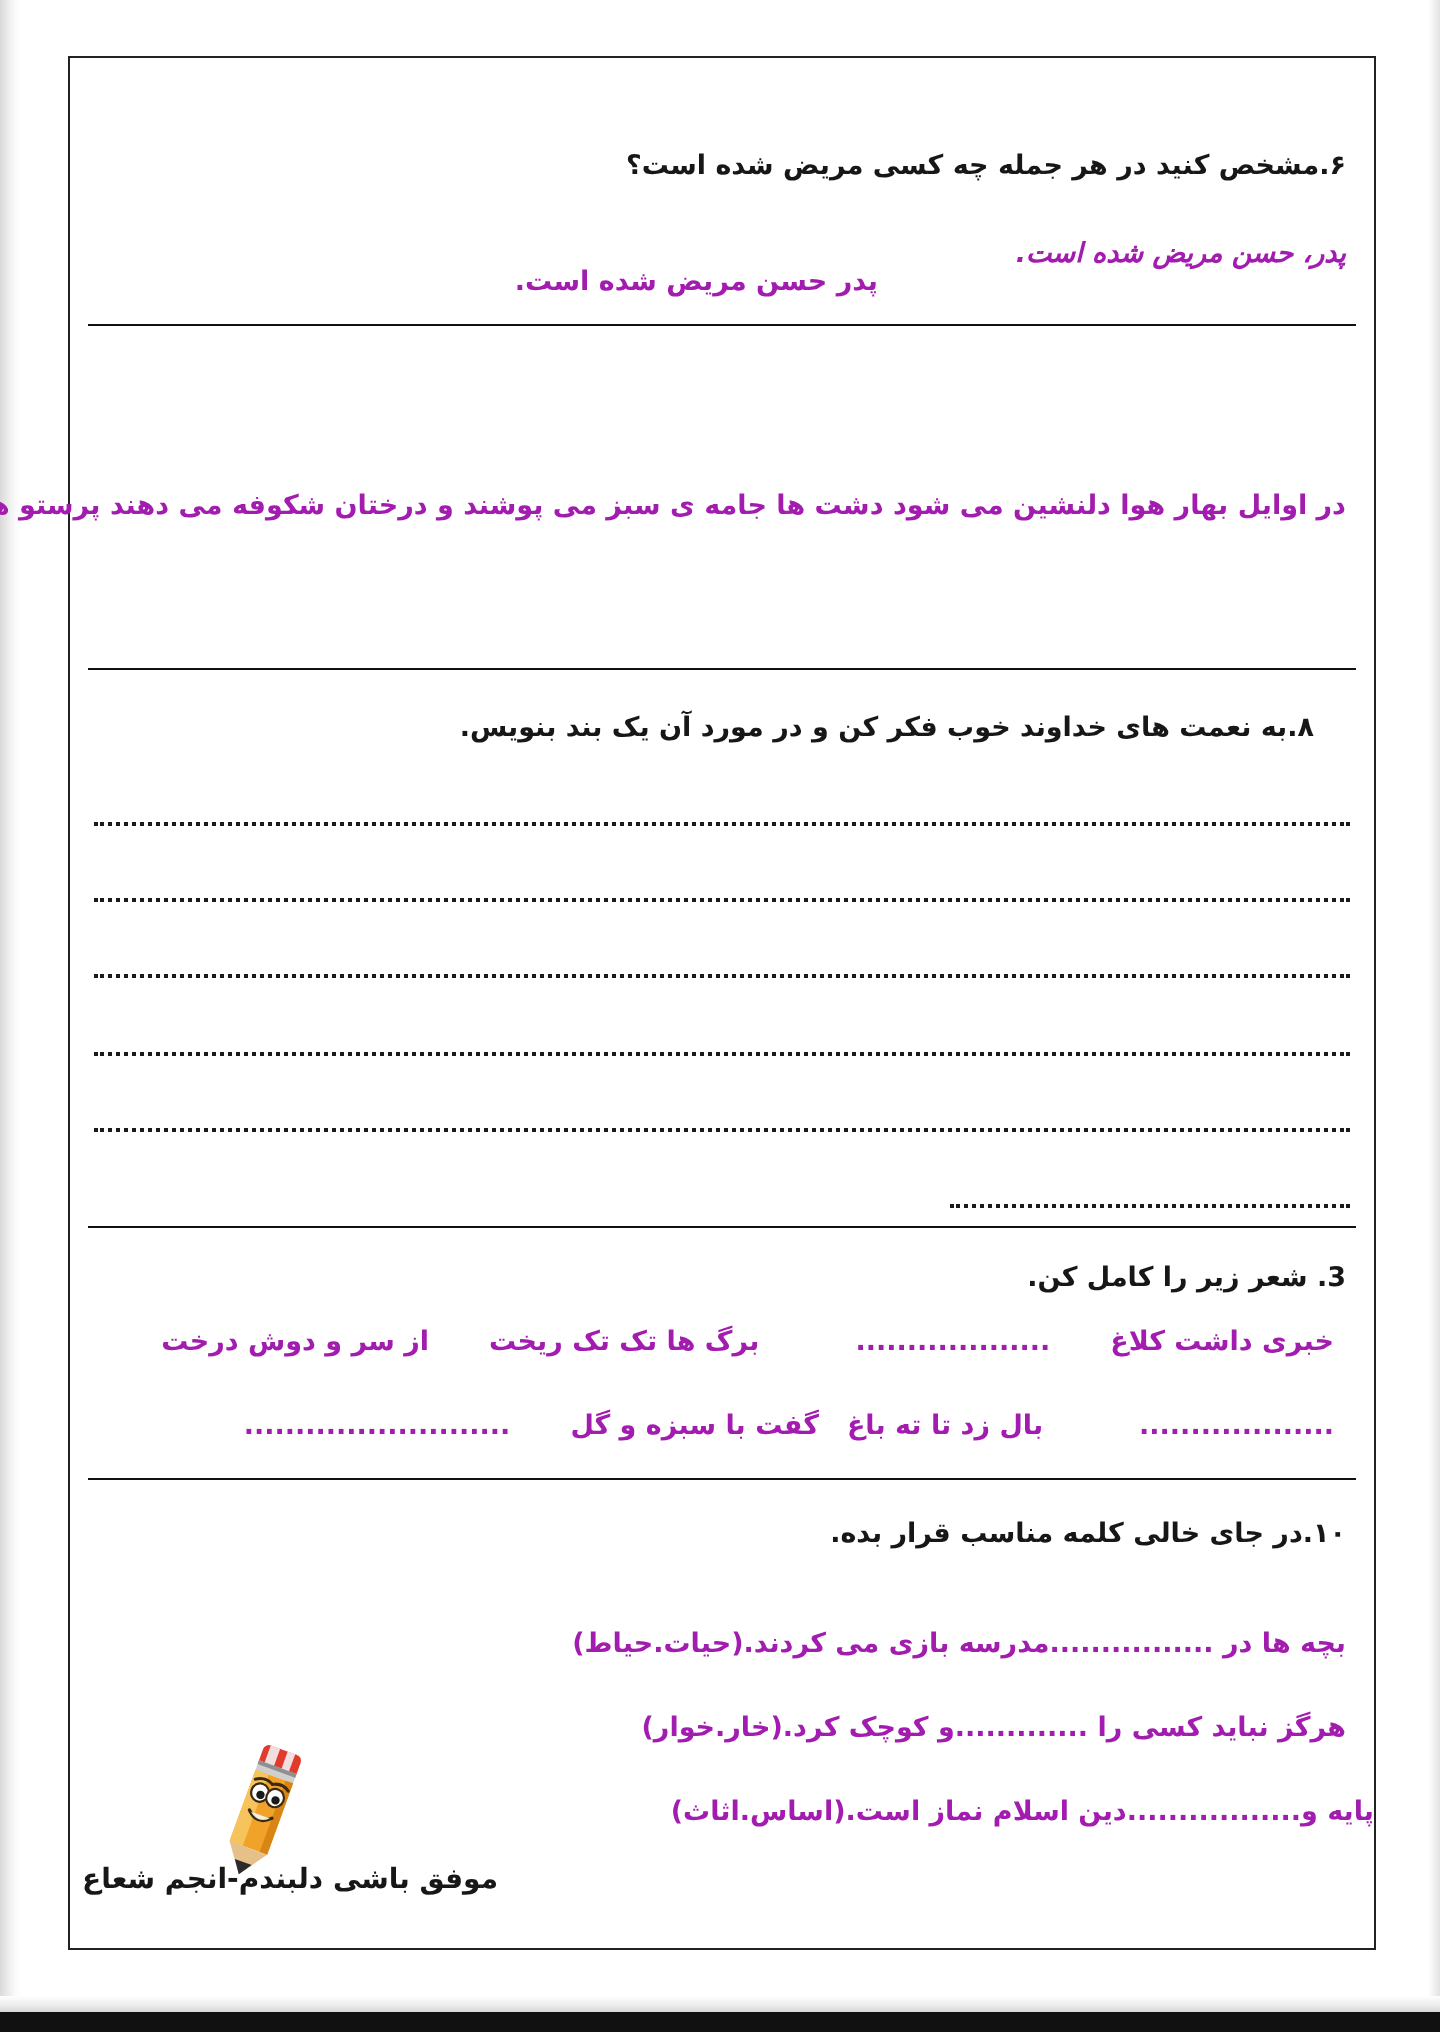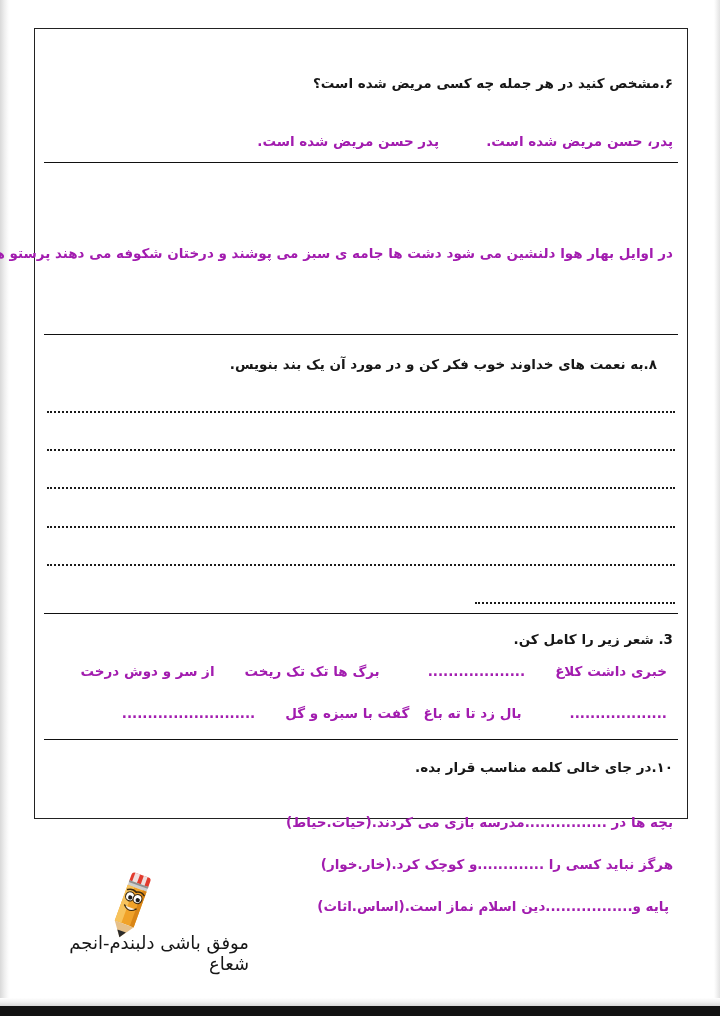--- a/index.html
+++ b/index.html
@@ -46,21 +46,21 @@
     width: 720px; height: 10px;
     background: #111111;
   }
 
   
   .page-frame {
     position: absolute;
     left: 34px;
     top: 28px;
     width: 654px;
-    height: 791px;
+    height: 947px;
     border: 1.4px solid #222222;
     box-sizing: border-box;
     background: #ffffff;
   }
 
   .page-inner {
     position: absolute;
     left: 0; top: 0;
     width: 100%; height: 100%;
     box-sizing: border-box;
@@ -97,21 +97,21 @@
   .dotline {
     position: absolute;
     height: 0;
     border-top: 2px dotted #1a1a1a;
   }
 
   .abs { position: absolute; }
 
   
   #q6-prompt { top: 46px; right: 14px; }
-  #q6-answer-a { top: 104px; right: 14px; }
+  #q6-answer-a { top: 90px; right: 14px; font-style: italic; }
   #q6-answer-b { top: 104px; right: 248px; }
   #sep-1 { top: 133px; }
 
   
   #q7-prompt { top: 158px; right: 14px; }
   #q7-passage-1 { top: 216px; right: 14px; }
   #q7-passage-2 { top: 258px; right: 14px; }
   #sep-2 { top: 305px; }
 
   
@@ -121,28 +121,28 @@
   #sep-3 { top: 584px; }
   #q9-prompt { top: 602px; right: 14px; }
   #q9-verse-1 { top: 634px; right: 20px; }
   #q9-verse-2 { top: 676px; right: 20px; }
   #sep-4 { top: 710px; }
 
   
   #q10-prompt { top: 730px; right: 14px; margin-left: 36px; }
   #q10-blank-1 { top: 785px; right: 14px; }
   #q10-blank-2 { top: 827px; right: 14px; }
-  #q10-blank-3 { top: 869px; right: 18px; }
+  #q10-blank-3 { top: 869px; right: 0; }
 
   
   #footer-note {
     top: 903px;
     right: 438px;
-    font-size: 18px;
-    font-weight: normal;
+    font-size: 14px;
+    font-weight: bold;
     color: #171717;
   }
   #pencil-mascot {
     position: absolute;
     top: 840px;
     right: 528px;
     width: 58px;
     height: 78px;
   }
 

